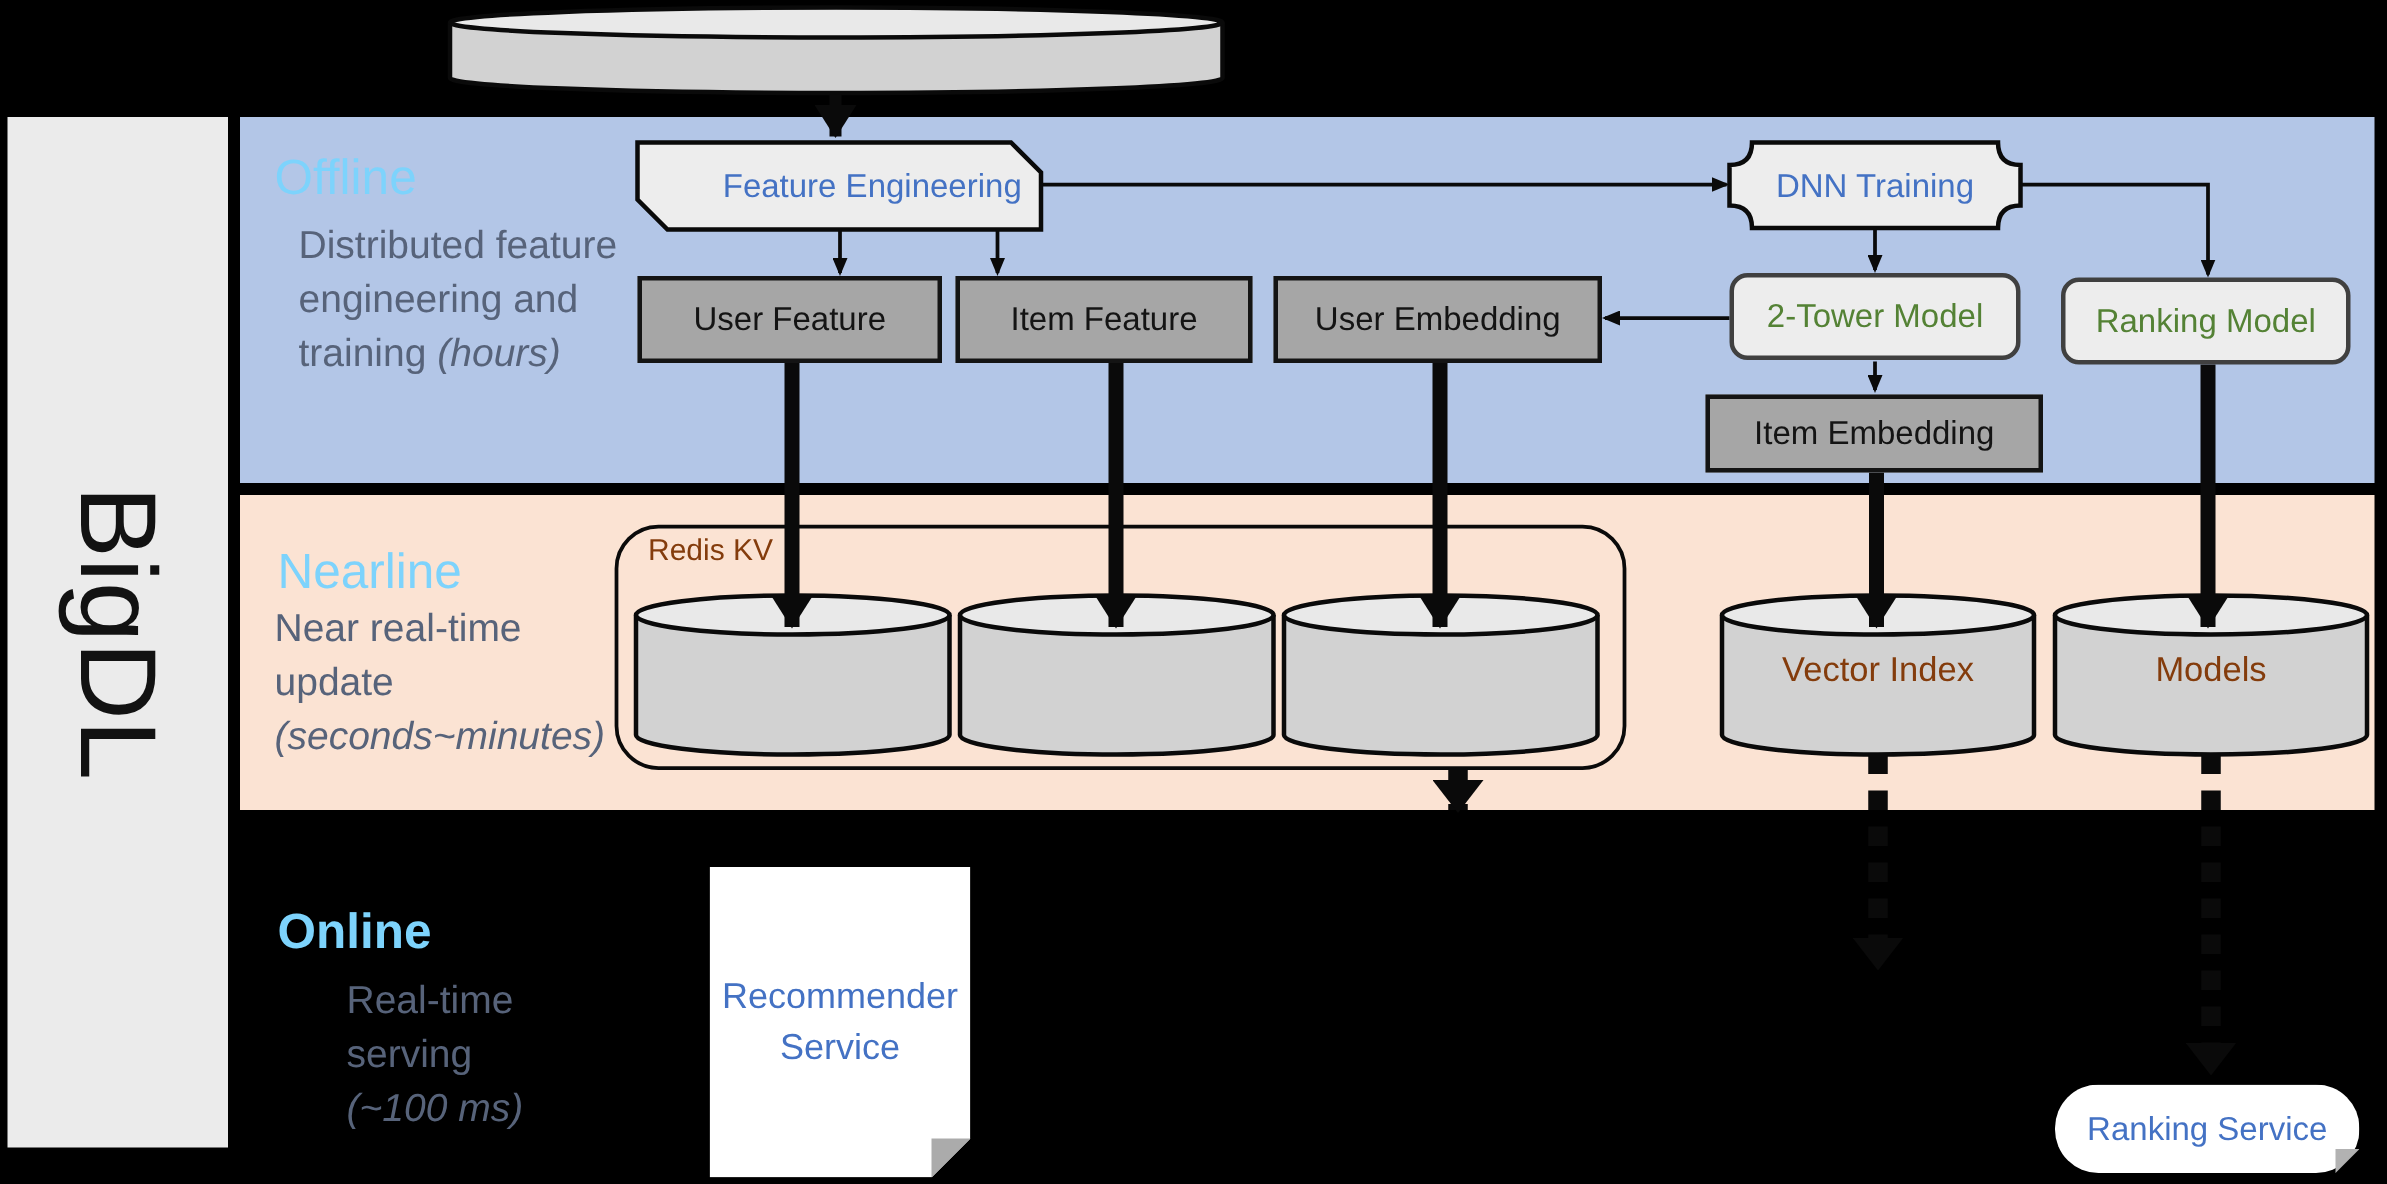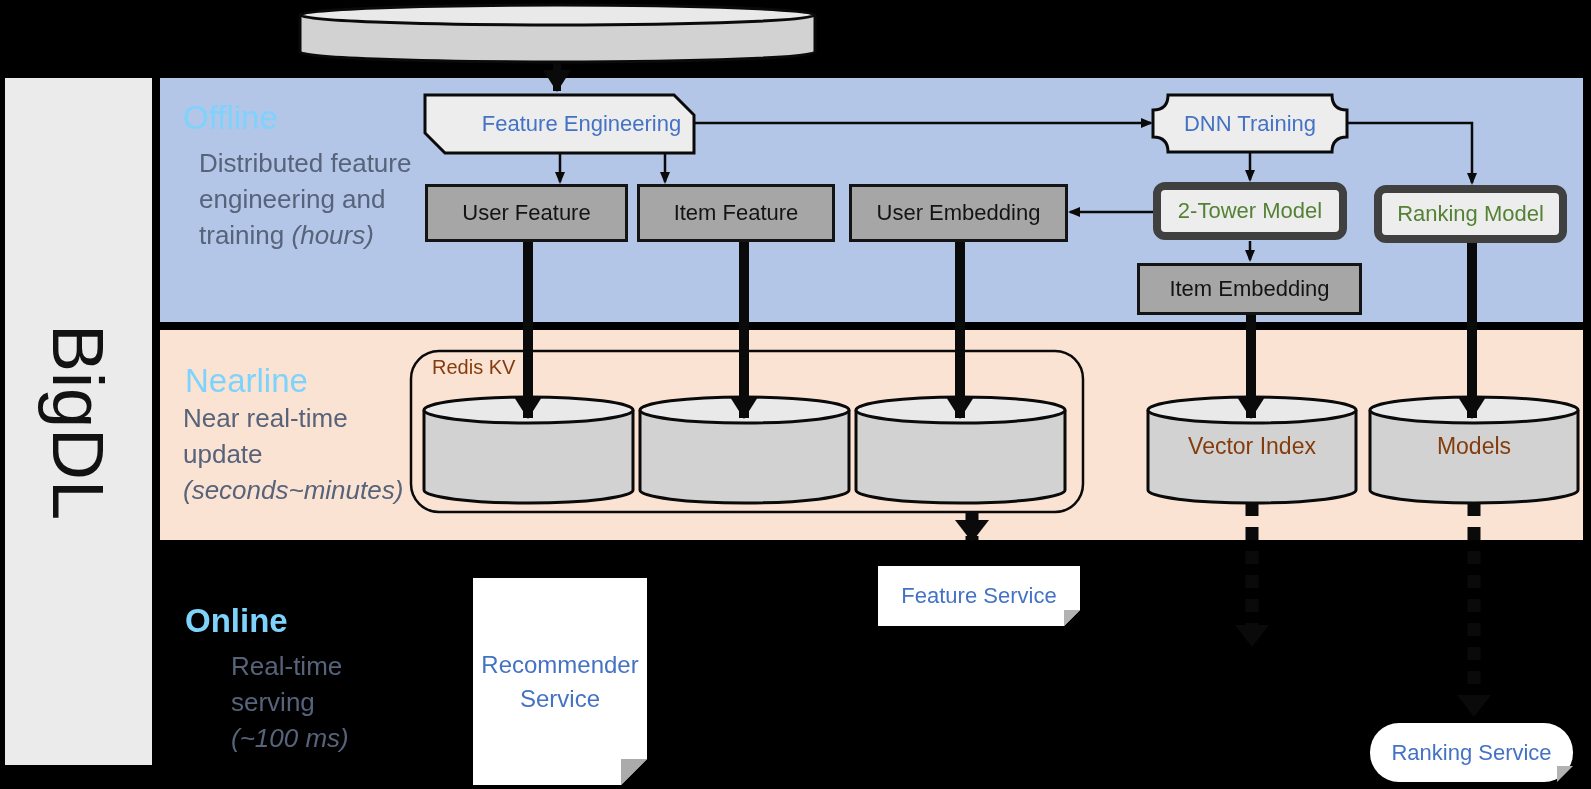--- a/index.html
+++ b/index.html
@@ -16,21 +16,21 @@
   .sidebar .brand{transform:rotate(90deg);font-size:72px;color:#121212;white-space:nowrap;}
   
   .sec-title{position:absolute;font-size:33px;color:#7dd3fc;z-index:4;}
   .sec-title.bold{font-weight:bold;}
   .sec-desc{position:absolute;font-size:26px;color:#57637a;line-height:36px;z-index:4;}
   .sec-desc i.block{display:block;}
   
   .node{position:absolute;display:flex;align-items:center;justify-content:center;
         text-align:center;box-sizing:border-box;z-index:3;}
   .graybox{background:#a6a6a6;border:3px solid #141414;font-size:22px;color:#141414;}
-  .roundnode{background:#ededed;border:8px solid #404040;border-radius:12px;
+  .roundnode{background:#ededed;border:3px solid #404040;border-radius:12px;
              font-size:22px;color:#548235;}
   .bluetext{color:#4472c4;}
   .browntext{color:#843c0c;}
   .shape-label{position:absolute;display:flex;align-items:center;justify-content:center;
                text-align:center;z-index:3;font-size:22px;}
   
   .doc{position:absolute;background:#ffffff;display:flex;align-items:center;justify-content:center;
        text-align:center;font-size:22px;color:#4472c4;z-index:3;box-sizing:border-box;
        clip-path:polygon(0 0,100% 0,100% calc(100% - 16px),calc(100% - 16px) 100%,0 100%);}
   .doc::after{content:"";position:absolute;right:0;bottom:0;width:16px;height:16px;background:#b2b2b2;}
@@ -143,16 +143,15 @@
   <div class="abs shape-label browntext" style="left:1148px;top:428px;width:208px;height:36px;font-size:23px;">Vector Index</div>
   <div class="abs shape-label browntext" style="left:1370px;top:428px;width:208px;height:36px;font-size:23px;">Models</div>
 
   <div class="sec-title bold" style="left:185px;top:602px;">Online</div>
   <div class="sec-desc" style="left:183px;top:648px;width:165px;margin-left:48px;">
     <span>Real-time serving</span>
     <i class="block">(~100 ms)</i>
   </div>
 
   <div class="doc doc-lg" style="left:473px;top:578px;width:174px;height:207px;">Recommender Service</div>
-  <div class="doc" style="left:878px;top:566px;width:202px;height:60px;">Feature Service</div>
   <div class="doc" style="left:1370px;top:723px;width:203px;height:59px;border-radius:29px;">Ranking Service</div>
 
 </div>
 
 </body></html>

